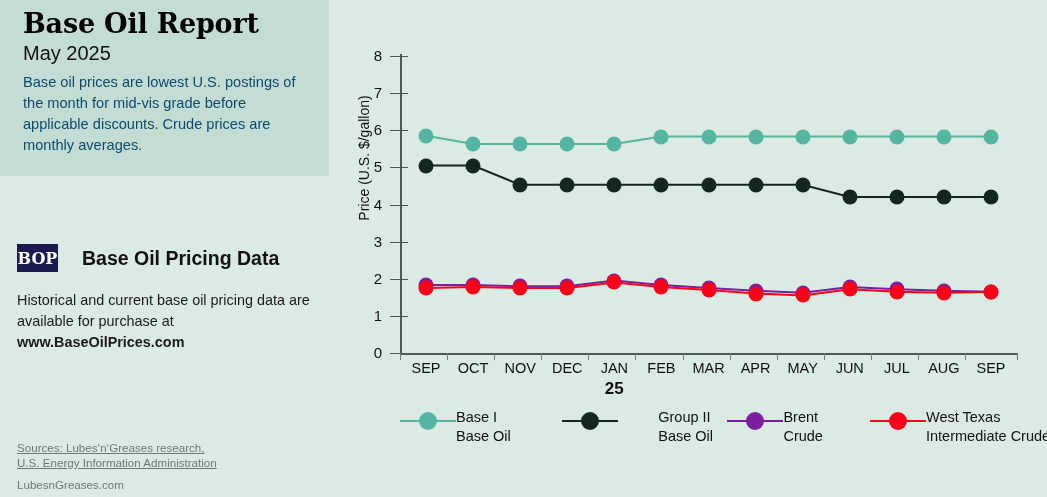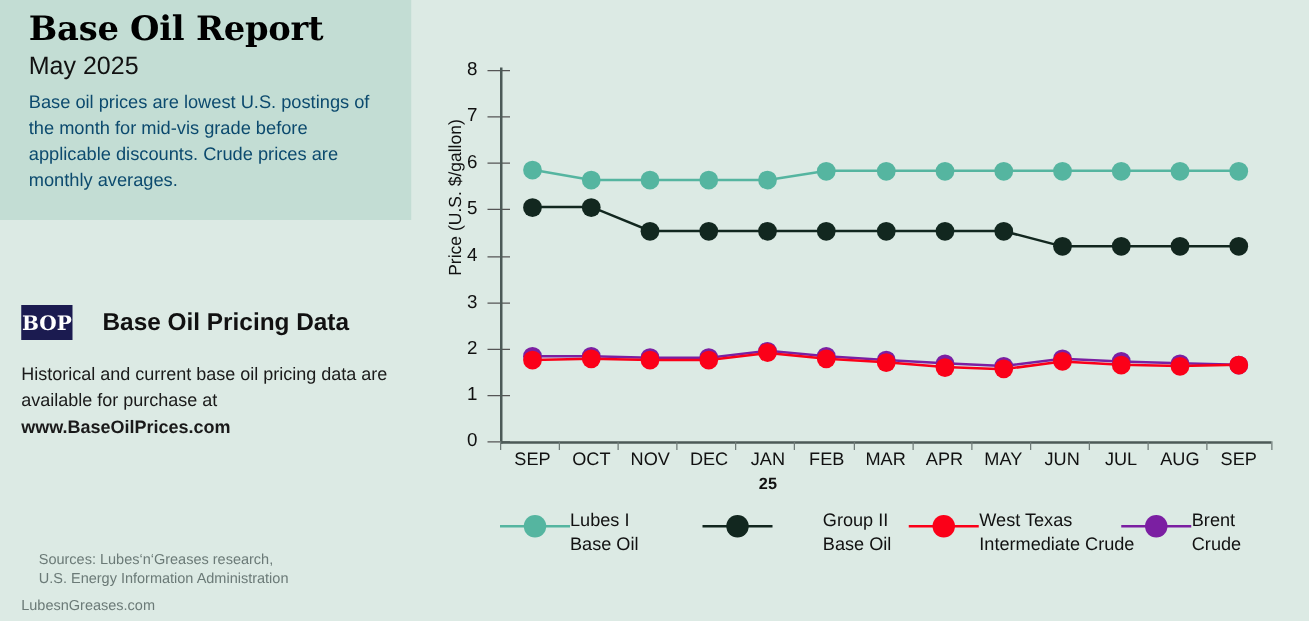--- a/index.html
+++ b/index.html
@@ -85,24 +85,25 @@
     line-height: 21px;
     color: #1a1a1a;
   }
   #bop-url {
     font-weight: bold;
     margin-top: 23px;
   }
 
   #sources {
     position: absolute;
-    left: 31px; top: 440px;
+    left: 17px; top: 440px;
     font-size: 11.6px;
     line-height: 15px;
     color: #6b7a77;
+    text-decoration: underline;
   }
   #site-line {
     position: absolute;
     left: 17px; top: 478px;
     font-size: 11.6px;
     color: #6b7a77;
   }
 
   
   #chart-wrap {
@@ -159,21 +160,21 @@
     text-align: center;
     font-size: 14.5px;
     color: #111;
     transform: translateX(-30px);
   }
   #year-label {
     position: absolute;
     top: 379px;
     width: 60px;
     text-align: center;
-    font-size: 13px;
+    font-size: 17px;
     font-weight: bold;
     color: #111;
     transform: translateX(-30px);
   }
   .dot {
     position: absolute;
     border-radius: 50%;
     transform: translate(-50%, -50%);
   }
   svg.series-lines {
@@ -356,50 +357,50 @@
         <div class="dot" style="left: 613.917px; top: 292.857px; width: 15px; height: 15px; background: rgb(251, 0, 24);"></div>
         <div class="dot" style="left: 661px; top: 291.744px; width: 15px; height: 15px; background: rgb(251, 0, 24);"></div>
       </div>
     <div id="legend">
         <div class="legend-item" style="width: 165px;">
           <div class="legend-mark">
             <div class="lm-line" style="background: rgb(85, 181, 160);"></div>
             <div class="lm-dot" style="background: rgb(85, 181, 160);"></div>
           </div>
           <div class="legend-text">
-            <div>Lubes I</div>
+            <div>Base I</div>
             <div>Base Oil</div>
           </div>
         </div>
         <div class="legend-item" style="width: 168px; gap: 40px;">
           <div class="legend-mark">
             <div class="lm-line" style="background: rgb(18, 39, 31);"></div>
             <div class="lm-dot" style="background: rgb(18, 39, 31);"></div>
           </div>
           <div class="legend-text">
             <div>Group II</div>
             <div>Base Oil</div>
           </div>
         </div>
+        <div class="legend-item" style="width: 145px;">
+          <div class="legend-mark">
+            <div class="lm-line" style="background: rgb(123, 31, 162);"></div>
+            <div class="lm-dot" style="background: rgb(123, 31, 162);"></div>
+          </div>
+          <div class="legend-text">
+            <div>Brent</div>
+            <div>Crude</div>
+          </div>
+        </div>
         <div class="legend-item" style="width: 170px;">
           <div class="legend-mark">
             <div class="lm-line" style="background: rgb(251, 0, 24);"></div>
             <div class="lm-dot" style="background: rgb(251, 0, 24);"></div>
           </div>
           <div class="legend-text">
             <div>West Texas</div>
             <div>Intermediate Crude</div>
           </div>
         </div>
-        <div class="legend-item" style="width: 145px;">
-          <div class="legend-mark">
-            <div class="lm-line" style="background: rgb(123, 31, 162);"></div>
-            <div class="lm-dot" style="background: rgb(123, 31, 162);"></div>
-          </div>
-          <div class="legend-text">
-            <div>Brent</div>
-            <div>Crude</div>
-          </div>
-        </div>
       </div>
   </div>
 
 </div>
 
 </body></html>

